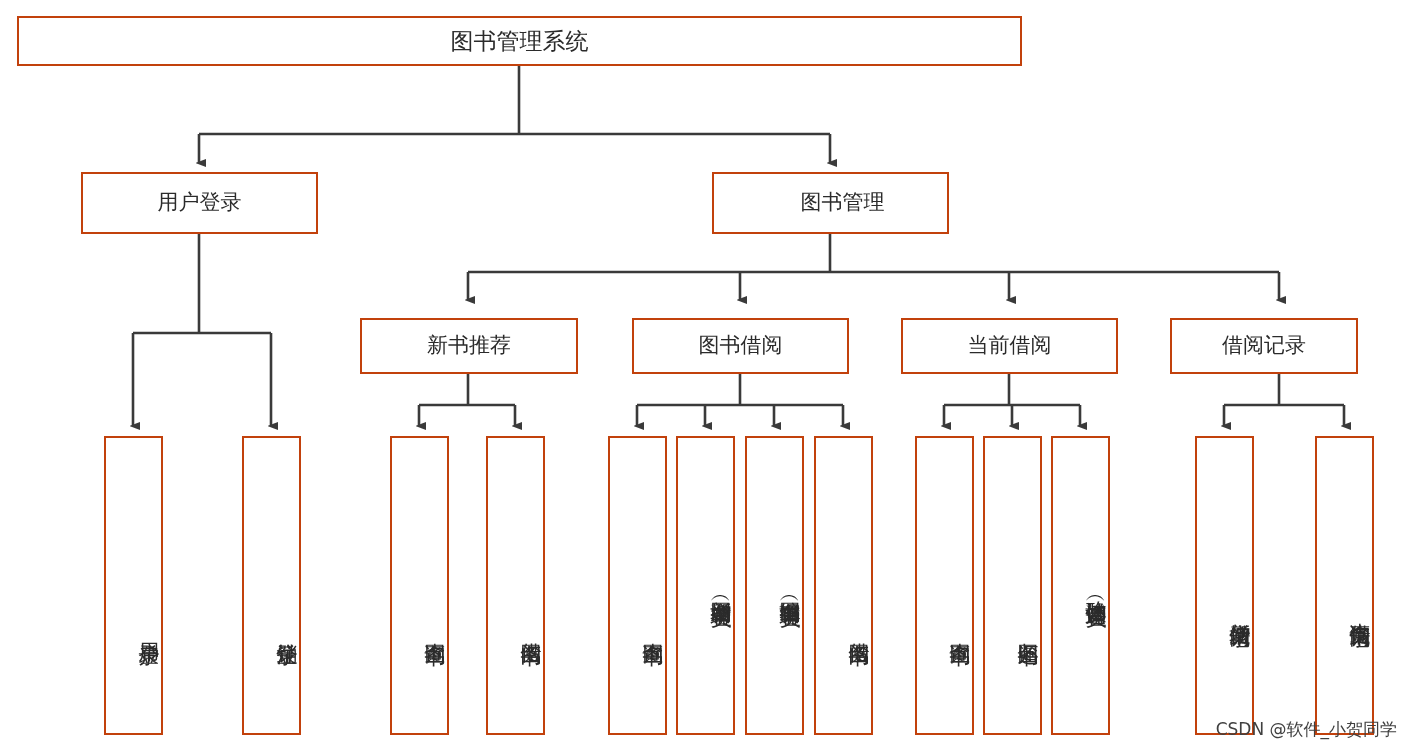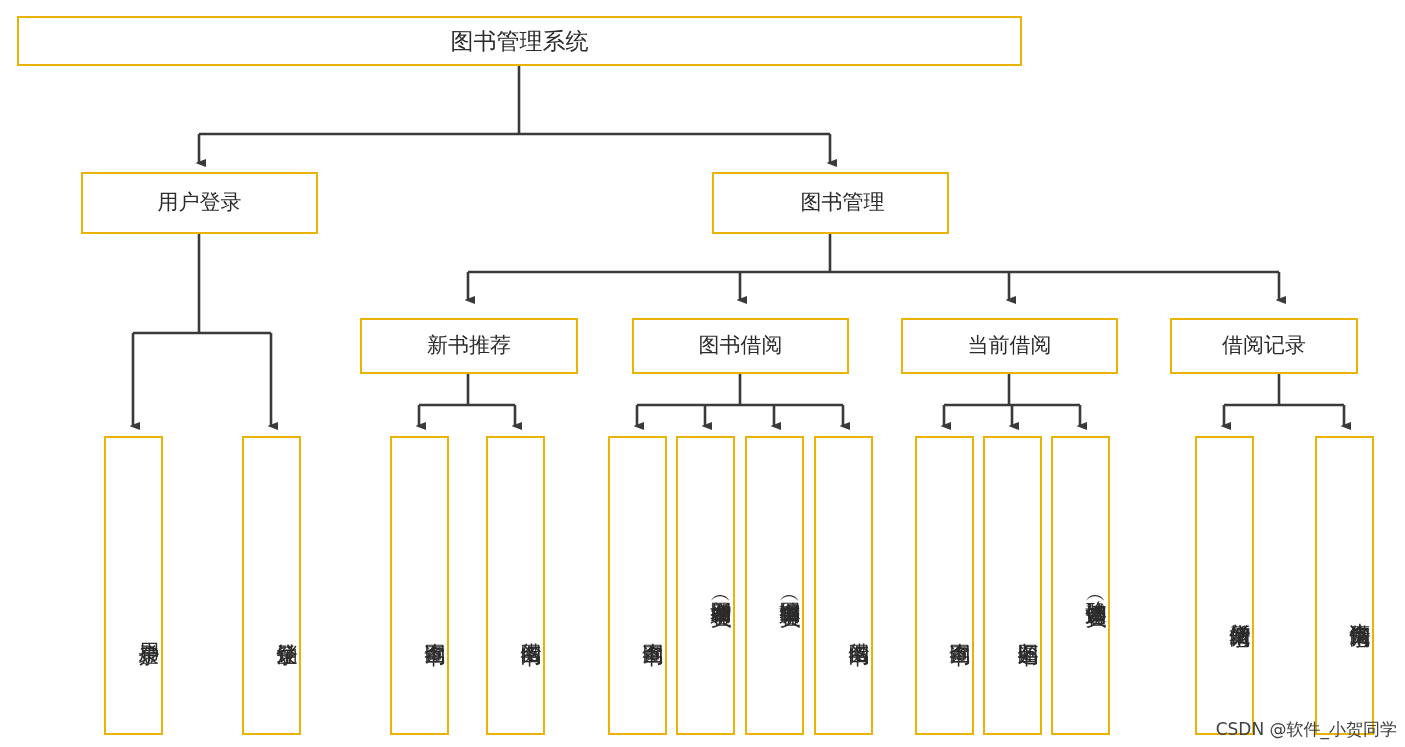--- a/index.html
+++ b/index.html
@@ -22,21 +22,21 @@
   #edges {
     position: absolute;
     left: 0;
     top: 0;
     width: 1405px;
     height: 747px;
     pointer-events: none;
   }
   .node {
     position: absolute;
-    border: 2px solid #eab308;
+    border: 2px solid #c2410c;
     background: #ffffff;
     display: flex;
     align-items: center;
     justify-content: center;
     color: #2b2b2b;
     line-height: 1.22;
     text-align: center;
     z-index: 2;
   }
   .node.root {

